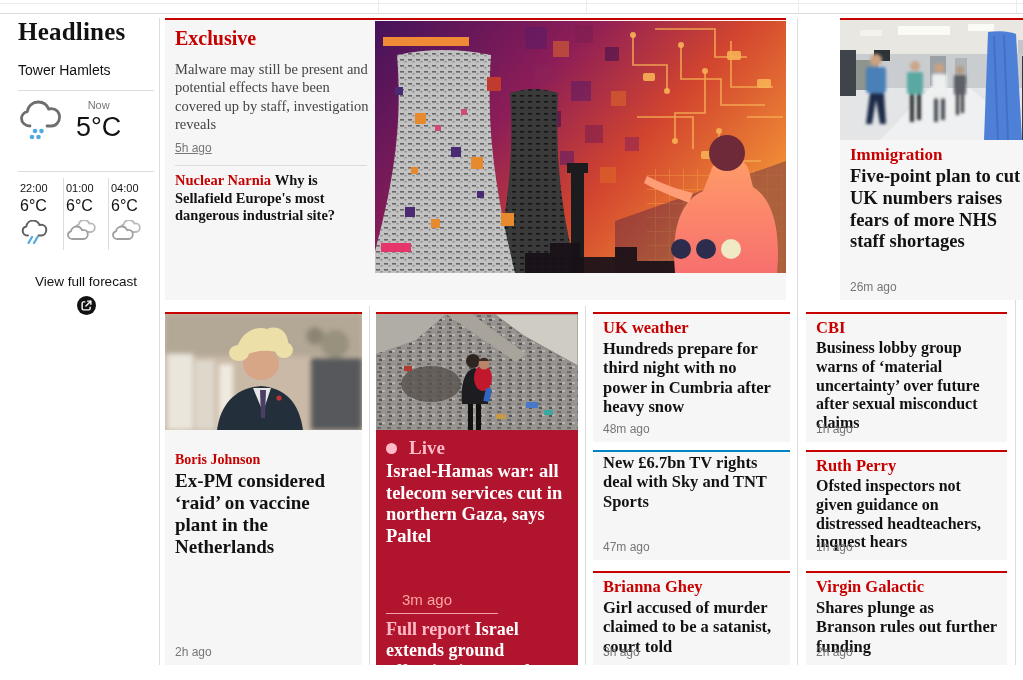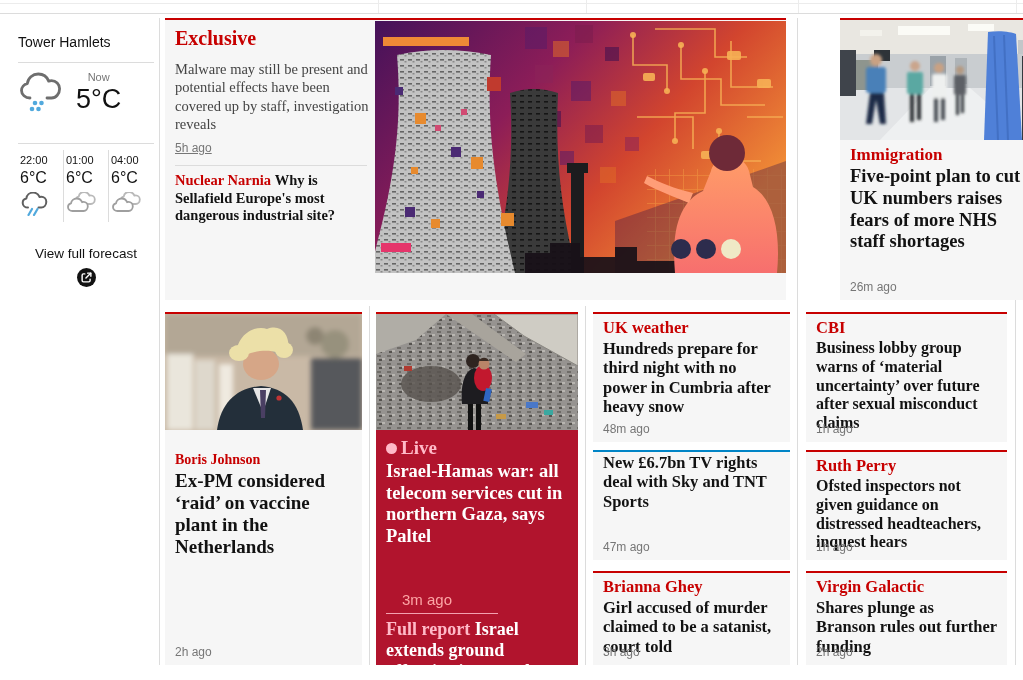--- a/index.html
+++ b/index.html
@@ -64,21 +64,21 @@
   #card-immigration { left:840px; top:18px; width:201px; height:282px; }
   #card-immigration .kicker { font-size:17px; padding-top:5px; }
   #card-immigration .hl { font-size:18.5px; line-height:1.17; }
 
   
   #card-boris { left:165px; top:312px; width:197px; height:353px; }
   #card-boris .kicker { font-size:14px; padding-top:22px; }
   #card-boris .hl { font-size:19px; line-height:1.17; }
 
   #card-live { left:376px; top:312px; width:202px; height:353px; }
-  .live-row { display:flex; align-items:center; gap:4px; padding:7px 10px 0 10px; cursor:pointer; }
+  .live-row { display:flex; align-items:center; gap:12px; padding:7px 10px 0 10px; cursor:pointer; }
   .live-dot { width:11px; height:11px; border-radius:50%; background:#ffbac8; }
   .live-word { font-family:"Liberation Serif","DejaVu Serif",serif; font-weight:700; font-size:19px; color:#ffbac8; }
   #card-live .hl { color:#ffffff; font-size:18.5px; line-height:1.17; margin-top:2px; }
   .live-ts { position:absolute; left:26px; top:277px; font-size:15px; color:#fca5a5; }
   .live-div { position:absolute; left:10px; top:299px; width:112px; height:1px; background:#ffbac8; opacity:.85; }
   .live-sub { position:absolute; left:10px; top:305px; width:182px;
               font-family:"Liberation Serif","DejaVu Serif",serif; font-weight:700; font-size:18px;
               line-height:1.16; cursor:pointer; }
   .live-sub .pink { color:#ffbac8; }
   .live-sub .white { color:#ffffff; }
@@ -103,20 +103,21 @@
   <div class="tick" style="left:798px"></div>
   <div class="tick" style="left:1016px"></div>
 
   <div class="vrule" style="left:159px; top:18px; height:647px"></div>
   <div class="vrule" style="left:369px; top:306px; height:359px"></div>
   <div class="vrule" style="left:585px; top:306px; height:359px"></div>
   <div class="vrule" style="left:797px; top:18px; height:647px"></div>
   <div class="vrule" style="left:1015px; top:18px; height:647px"></div>
 
   <aside class="sidebar">
+    <div class="sb-title">Headlines</div>
     <div class="sb-loc">Tower Hamlets</div>
     <div class="sb-hr"></div>
 
     <div class="now-row">
       <span>
         <svg width="48" height="46" viewBox="0 0 48 46">
           <path d="M12 27 C7.2 27 3.5 23.6 3.5 19.6 C3.5 16.2 6 13.3 9.3 12.6 C9.9 7.2 14.6 3 20.3 3 C25 3 29 5.9 30.7 10.1 C31.6 9.8 32.5 9.6 33.5 9.6 C38 9.6 41.6 13.2 41.6 17.7 C41.6 22.8 38 27 33.5 27 L29 27" fill="none" stroke="#6e6e6e" stroke-width="2.8" stroke-linecap="round" stroke-linejoin="round"></path>
           <circle cx="17" cy="32" r="2.3" fill="#51a9dd"></circle>
           <circle cx="23.5" cy="32" r="2.3" fill="#51a9dd"></circle>
           <circle cx="14" cy="38" r="2.3" fill="#51a9dd"></circle>

